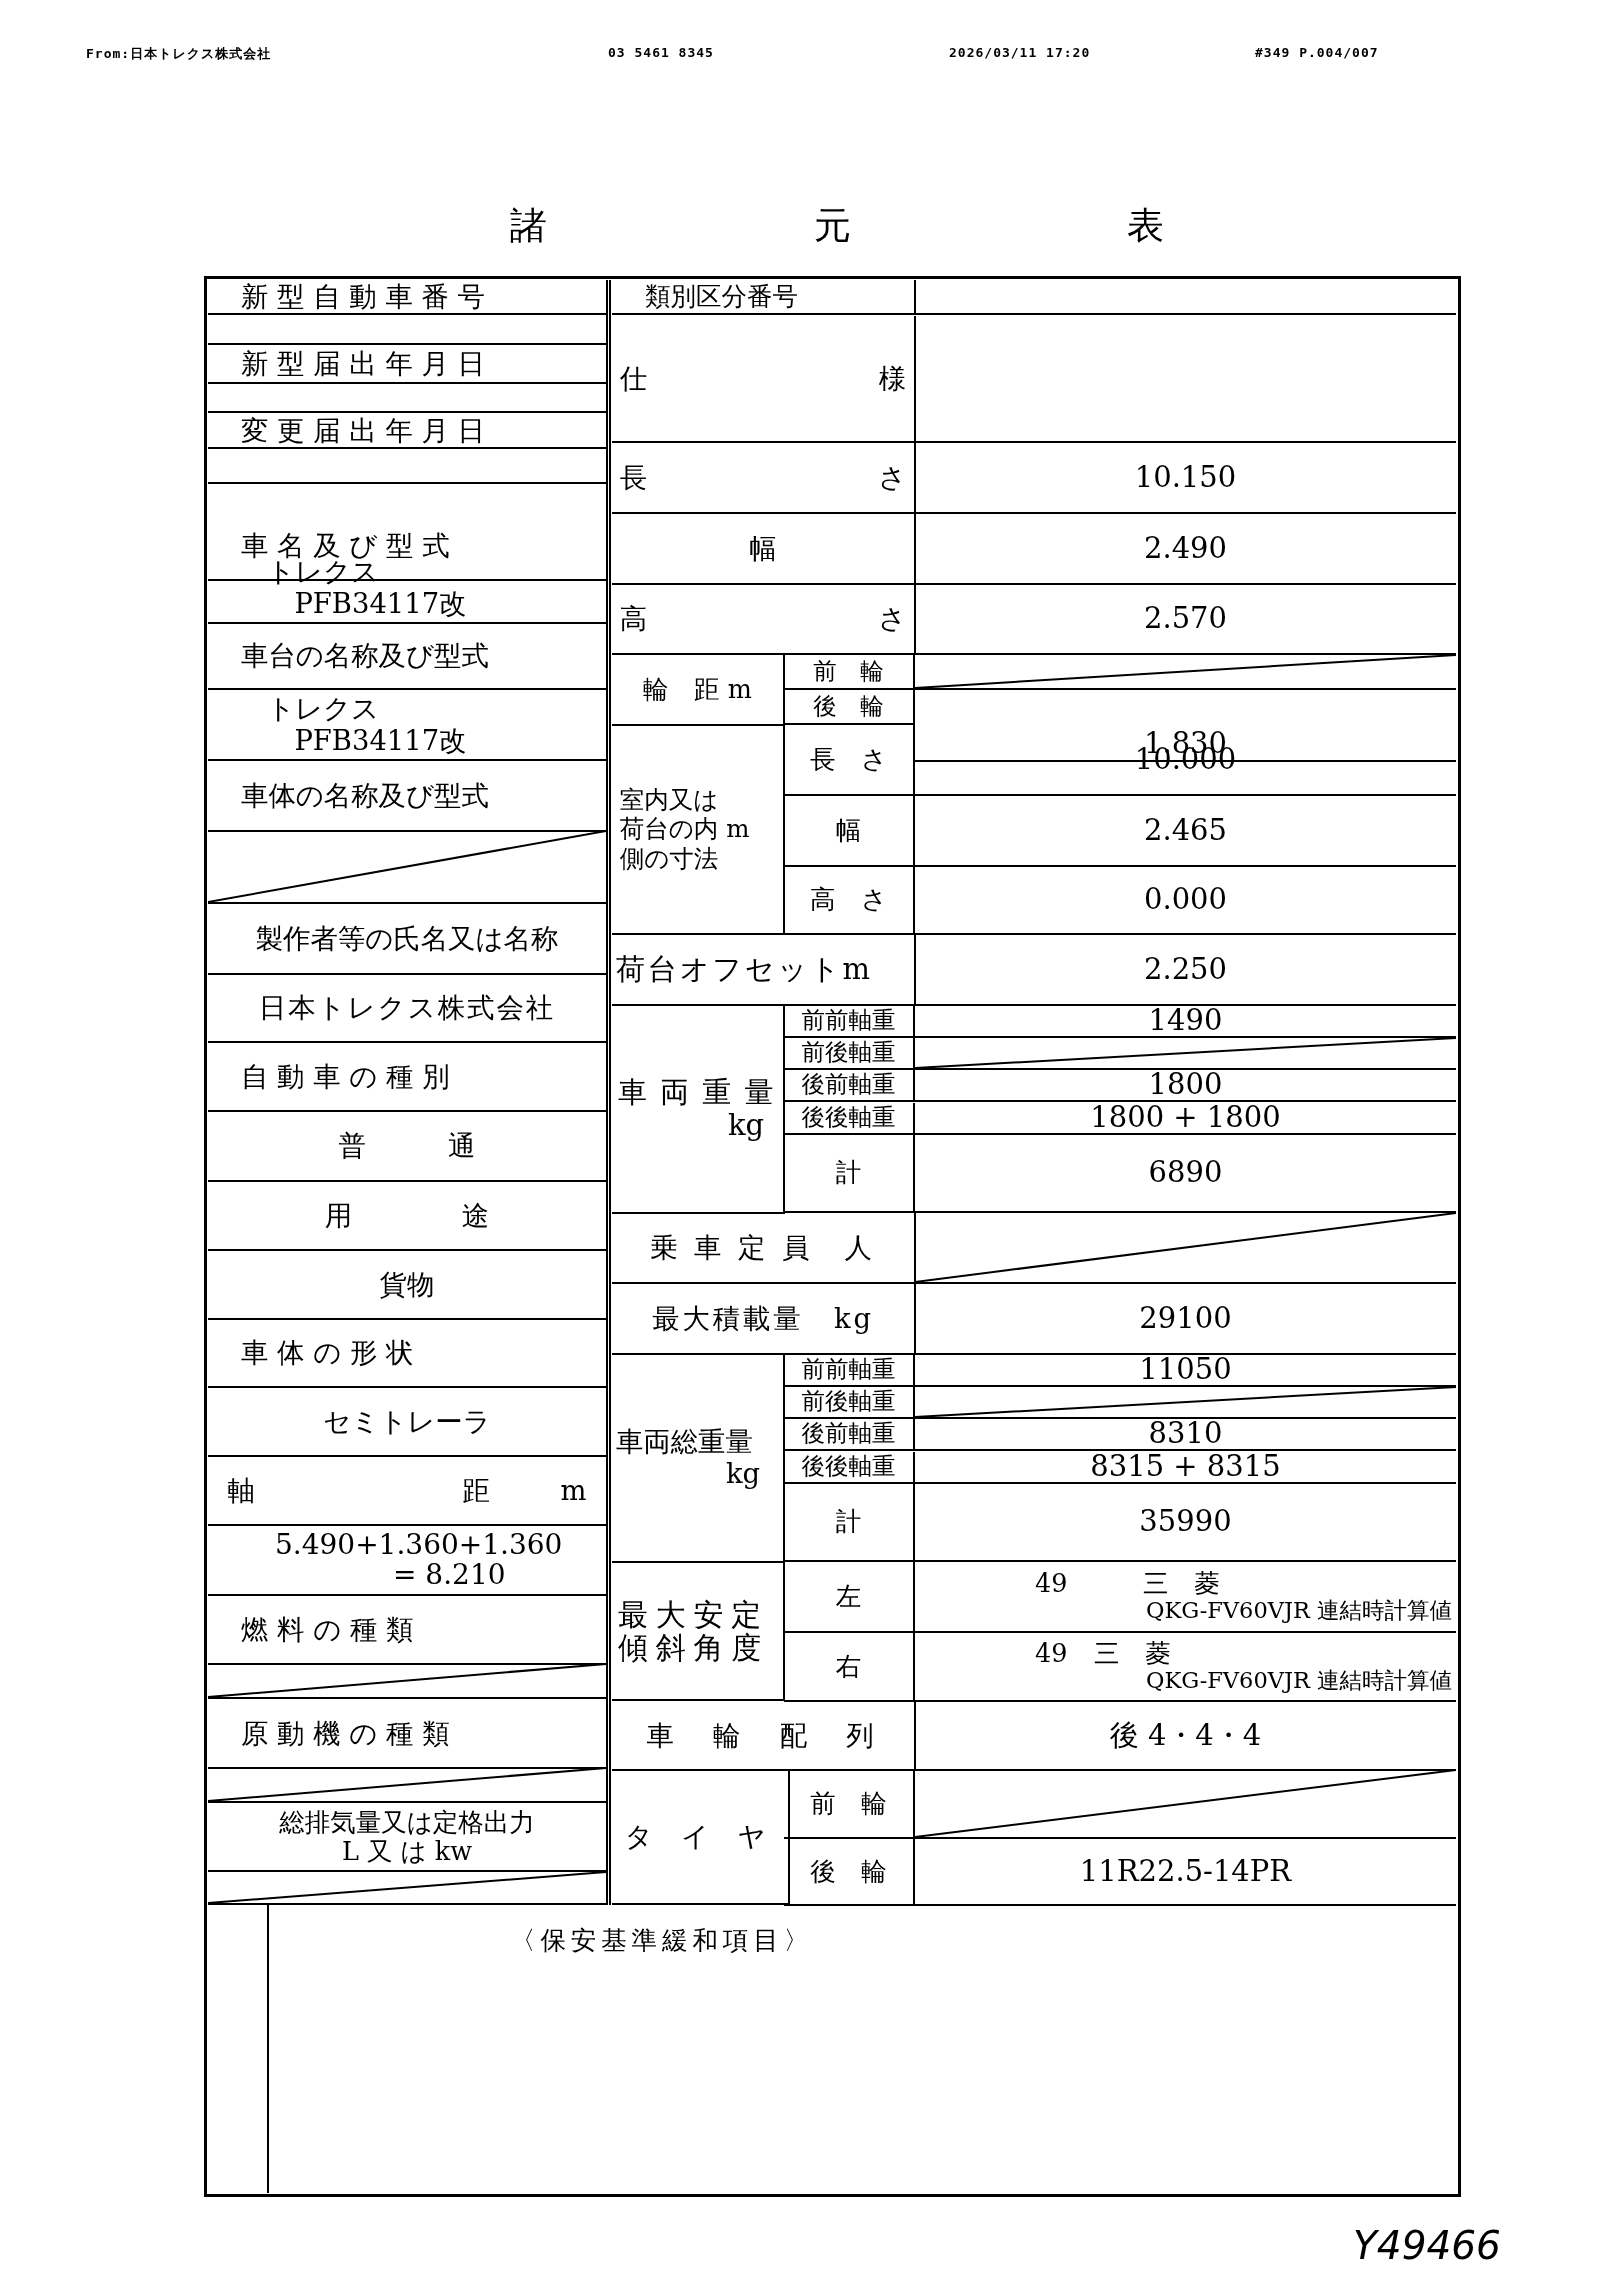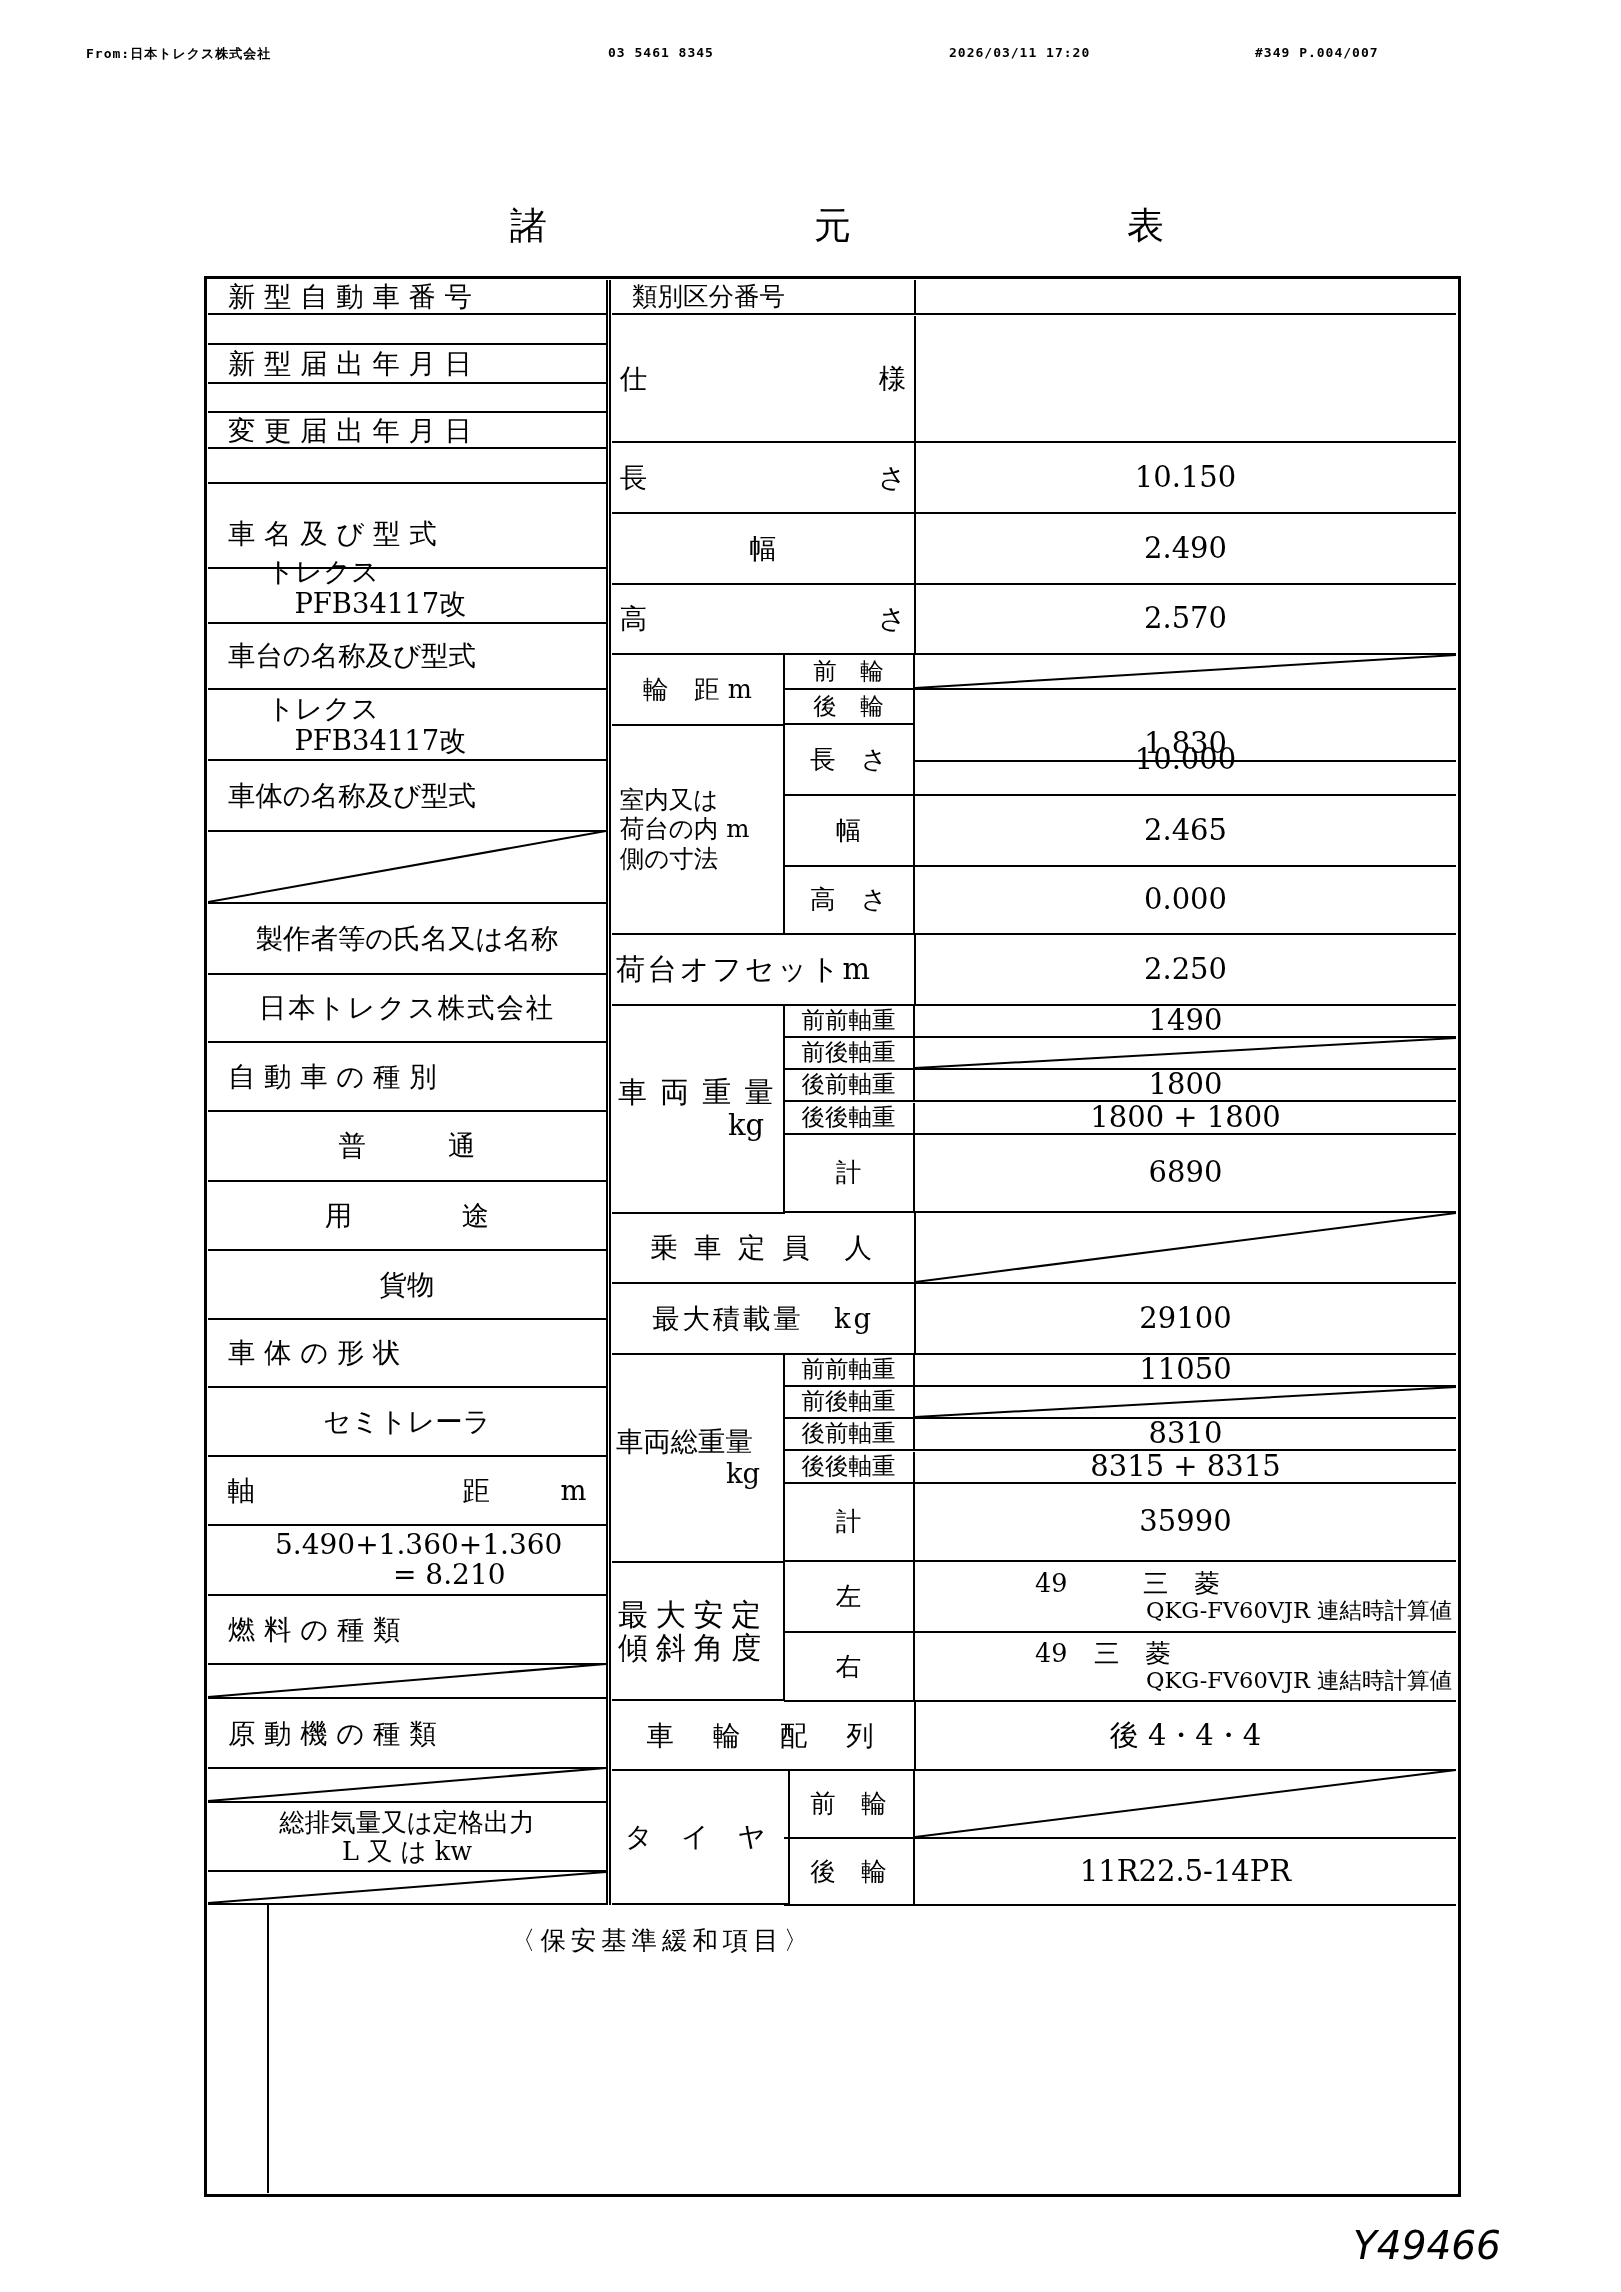--- a/index.html
+++ b/index.html
@@ -7,21 +7,21 @@
          font-family:"DejaVu Serif","Liberation Serif",serif; color:#000; }
   .fax { position:absolute; top:45px; font-family:"DejaVu Sans Mono","Liberation Mono",monospace;
          font-size:13px; font-weight:bold; letter-spacing:1px; }
   .title { position:absolute; top:201px; font-size:37px; }
   .frame { position:absolute; left:204px; top:276px; width:1257px; height:1921px;
            border:3.9px solid #000; box-sizing:border-box; }
   .c { position:absolute; box-sizing:border-box; display:flex; align-items:center;
        font-size:27.4px; line-height:1.15; }
   .bb { border-bottom:2.9px solid #000; }
   .br { border-right:2.9px solid #000; }
-  .just { justify-content:space-between; padding:0 20px; }
+  .just { justify-content:space-between; padding:0 33px; }
   .ctr { justify-content:center; text-align:center; }
   .val { justify-content:center; font-size:29px; }
   .small { font-size:25.5px; }
   .sm2 { font-size:23.5px; }
   .diag { position:absolute; inset:0; }
   .diag svg { width:100%; height:100%; display:block; }
   .hand { position:absolute; left:1353px; top:2223px; font-family:"DejaVu Sans",sans-serif;
           font-style:italic; font-size:39px; }
   .col { flex-direction:column; align-items:flex-start; justify-content:center; }
 </style>
@@ -44,21 +44,21 @@
   </div>
 <div class="c bb" style="left:208px;top:316px;width:398px;height:29px;"></div>
 <div class="c just bb" style="left:208px;top:345px;width:398px;height:39px;">
     <span>新 型 届 出 年 月 日</span>
   </div>
 <div class="c bb" style="left:208px;top:384px;width:398px;height:29px;"></div>
 <div class="c just bb" style="left:208px;top:414px;width:398px;height:35px;text-align:right;">
     <span>変 更 届 出 年 月 日</span>
   </div>
 <div class="c bb" style="left:208px;top:449px;width:398px;height:35px;"></div>
-<div class="c just bb" style="left:208px;top:500px;width:398px;height:69px;">
+<div class="c just bb" style="left:208px;top:512px;width:398px;height:69px;">
     <span>車 名 及 び 型 式</span>
   </div>
 <div class="c col bb" style="left:208px;top:553px;width:398px;height:71px;padding-left:59px;">
   <span>トレクス</span>
   <span style="padding-left:27.4px">PFB34117改</span>
 </div>
 <div class="c just bb" style="left:208px;top:623px;width:398px;height:67px;">
     <span>車台の名称及び型式</span>
   </div>
 <div class="c col bb" style="left:208px;top:690px;width:398px;height:71px;padding-left:59px;">

